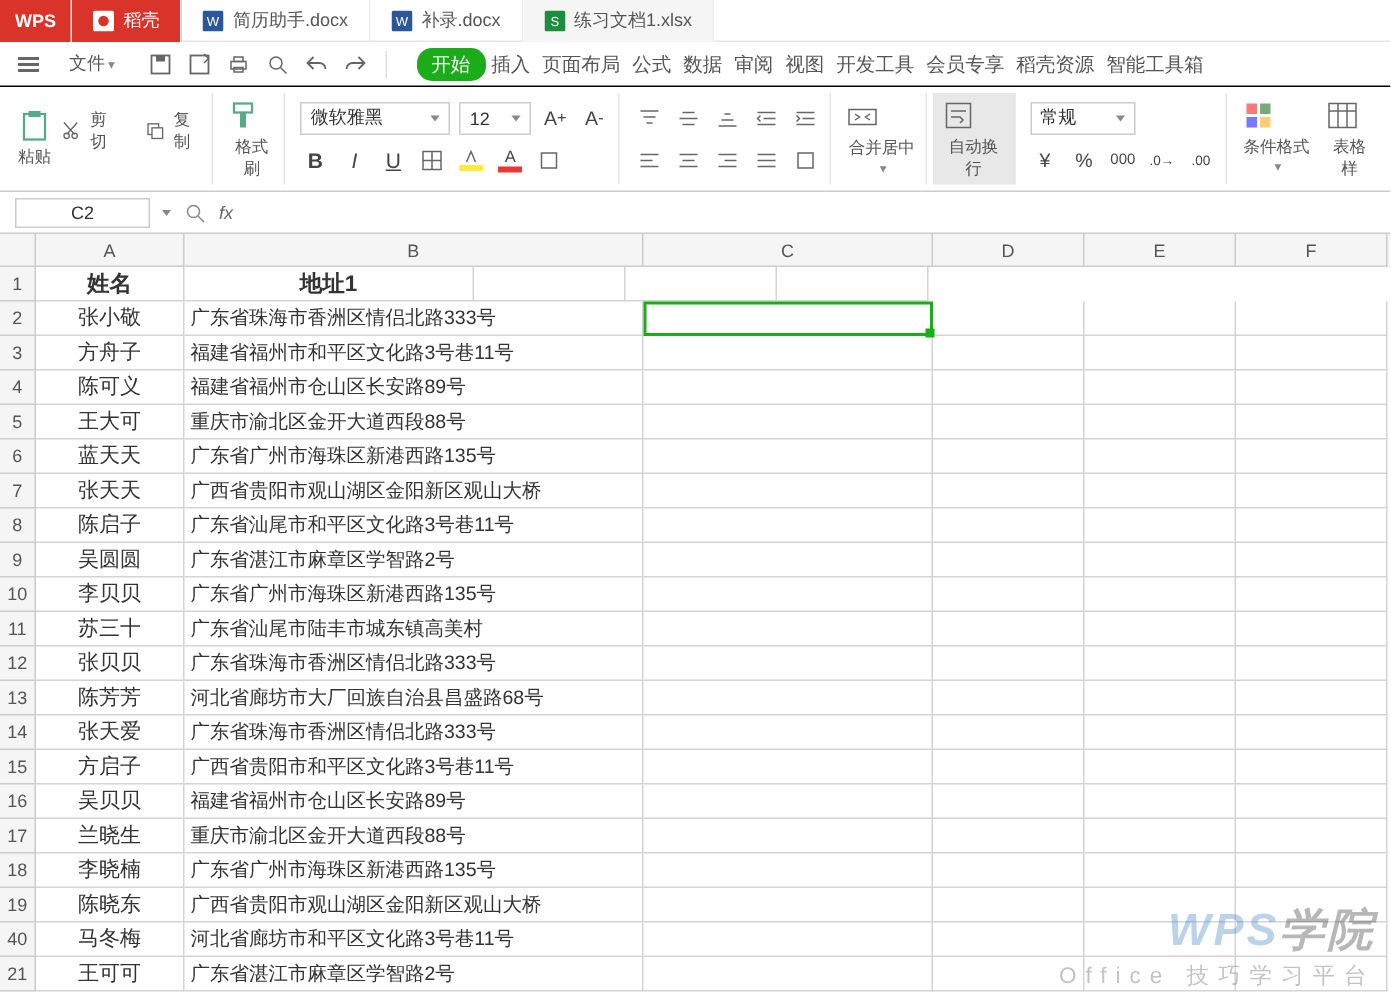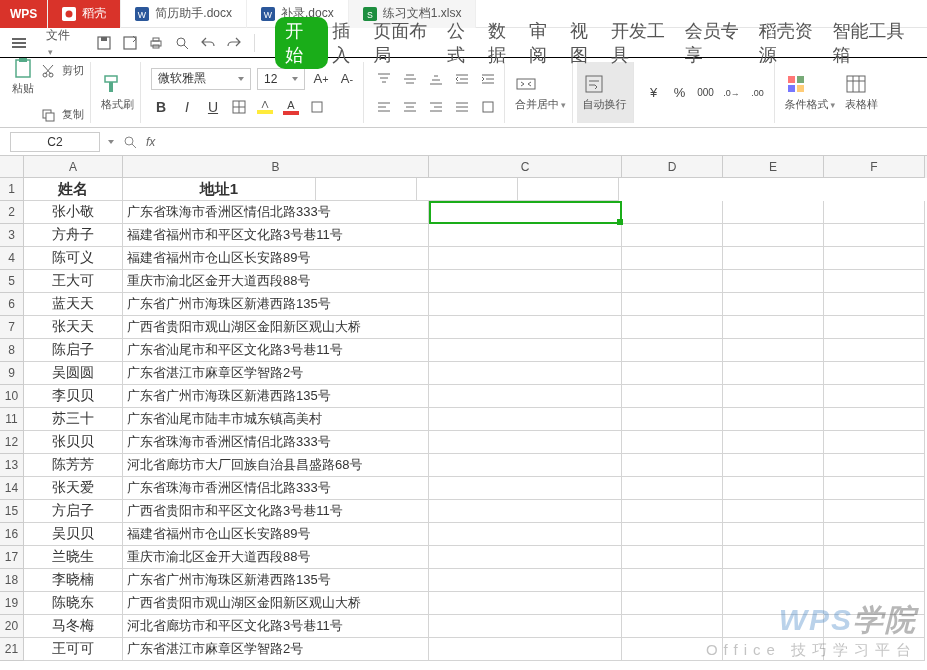--- a/index.html
+++ b/index.html
@@ -9,21 +9,21 @@
 .tab.wps { background: #d9332a; color: #fff; font-weight: bold; padding: 0 10px; }
 .tab.red { background: #d9332a; color: #fff; }
 .tab .doc-icon { width: 14px; height: 14px; }
 .menubar { height: 30px; display: flex; align-items: center; gap: 8px; padding: 0 8px; border-bottom: 1px solid #000000; position: relative; }
 .hamburger { display: flex; flex-direction: column; gap: 2px; padding: 4px; }
 .hamburger span { width: 14px; height: 2px; background: #666; }
 .menu-file { padding: 2px 8px; font-size: 12px; color: #555; }
 .qat { display: flex; gap: 10px; align-items: center; margin-left: 6px; }
 .qat-icon { width: 16px; height: 16px; color: #666; }
 .menu-sep { width: 1px; height: 18px; background: #ddd; margin: 0 4px; }
-.main-tabs { display: flex; margin-left: 8px; font-size: 18px; color: #555; align-items: center; }
+.main-tabs { display: flex; margin-left: 8px; font-size: 13px; color: #555; align-items: center; }
 .main-tab { padding: 2px 4px; }
 .main-tab.active { background: #1aad19; color: #fff; border-radius: 10px; padding: 2px 10px; }
 .ribbon { height: 70px; background: #fff; border-bottom: 1px solid #ccc; display: flex; padding: 4px 6px; gap: 4px; }
 .rgroup { display: flex; flex-direction: column; justify-content: center; padding: 0 6px; border-right: 1px solid #e5e5e5; }
 .rrow { display: flex; align-items: center; gap: 6px; height: 28px; }
 .clip-icon { width: 22px; height: 22px; }
 .small-label { font-size: 11px; color: #555; }
 .big-label { font-size: 11px; color: #555; margin-top: 2px; text-align: center; }
 .font-sel { border: 1px solid #ccc; height: 22px; padding: 0 6px; font-size: 12px; min-width: 100px; display: flex; align-items: center; justify-content: space-between; }
 .size-sel { border: 1px solid #ccc; height: 22px; padding: 0 6px; font-size: 12px; width: 48px; display: flex; align-items: center; justify-content: space-between; }
@@ -149,21 +149,21 @@
 <div class="ribbon">
   <div class="rgroup">
     <div style="display:flex;gap:6px;align-items:flex-start;">
       <div style="text-align:center;">
         <svg class="clip-icon" viewBox="0 0 22 22">
             <rect x="4" y="3" width="14" height="17" fill="none" stroke="#5a8" stroke-width="1.5"></rect>
             <rect x="7" y="1" width="8" height="4" fill="#5a8"></rect>
           </svg>
         <div class="big-label">粘贴</div>
       </div>
-      <div style="display:flex;flex-direction:column;gap:16px;">
+      <div style="display:flex;flex-direction:row;gap:16px;">
         <div class="rrow">
             <svg class="qat-icon" viewBox="0 0 16 16">
               <circle cx="5" cy="12" r="2" fill="none" stroke="#666"></circle>
               <circle cx="11" cy="12" r="2" fill="none" stroke="#666"></circle>
               <line x1="3" y1="2" x2="11" y2="11" stroke="#666"></line>
               <line x1="13" y1="2" x2="5" y2="11" stroke="#666"></line>
             </svg>
             <span class="small-label">剪切</span>
           </div>
         <div class="rrow">
@@ -308,20 +308,26 @@
     <div class="big-label"><span>合并居中</span><span class="caret">▾</span></div>
   </div>
   <div class="rgroup" style="text-align:center;background:#e8e8e8;">
     <svg class="clip-icon" viewBox="0 0 22 22">
         <rect x="3" y="3" width="16" height="16" fill="none" stroke="#666"></rect>
         <path d="M6 8h10M6 12h6l2 2-2 2" fill="none" stroke="#666"></path>
       </svg>
     <div class="big-label">自动换行</div>
   </div>
   <div class="rgroup">
+    <div class="rrow">
+        <div class="style-box">
+          <span>常规</span>
+          <span class="dropdown-caret"></span>
+        </div>
+      </div>
     <div class="rrow">
       <div class="tool-btn">¥</div>
       <div class="tool-btn">%</div>
       <div class="tool-btn" style="font-size:10px;">000</div>
       <div class="tool-btn" style="font-size:9px;">.0→</div>
       <div class="tool-btn" style="font-size:9px;">.00</div>
     </div>
   </div>
   <div class="rgroup" style="border-right:none;">
     <div style="display:flex;gap:10px;">
@@ -378,21 +384,21 @@
         <div class="row-h">10</div>
         <div class="row-h">11</div>
         <div class="row-h">12</div>
         <div class="row-h">13</div>
         <div class="row-h">14</div>
         <div class="row-h">15</div>
         <div class="row-h">16</div>
         <div class="row-h">17</div>
         <div class="row-h">18</div>
         <div class="row-h">19</div>
-        <div class="row-h">20</div>
+        <div class="row-h">40</div>
         <div class="row-h">21</div>
       </div>
   </div>
   <div style="display:flex;flex-direction:column;flex:1;">
     <div class="col-headers" id="col-headers">
         <div class="col-h col-A" style="width: 99px;">A</div>
         <div class="col-h col-B" style="width: 306px;">B</div>
         <div class="col-h col-C" style="width: 193px;">C</div>
         <div class="col-h col-D" style="width: 101px;">D</div>
         <div class="col-h col-E" style="width: 101px;">E</div>

